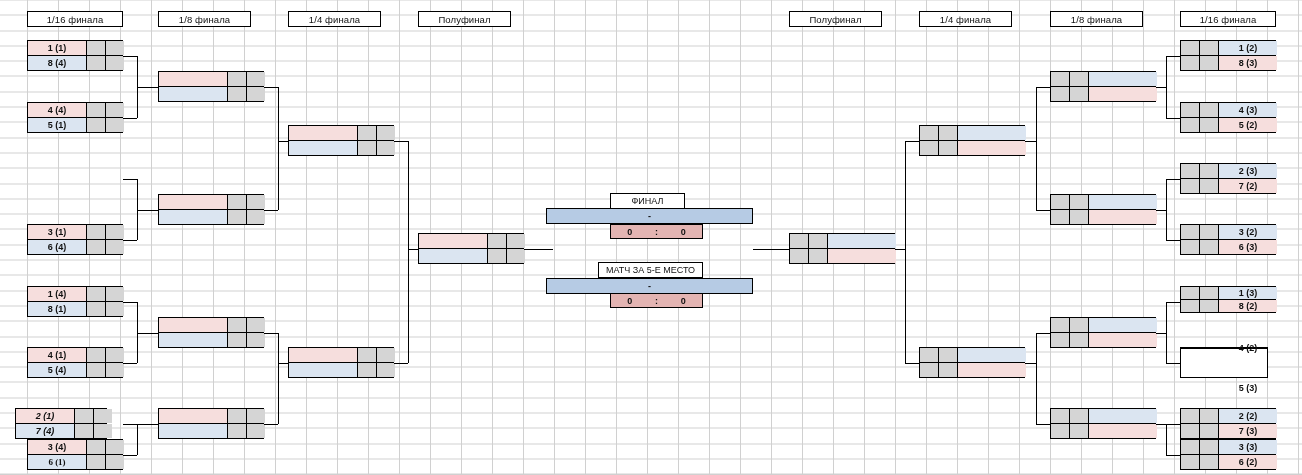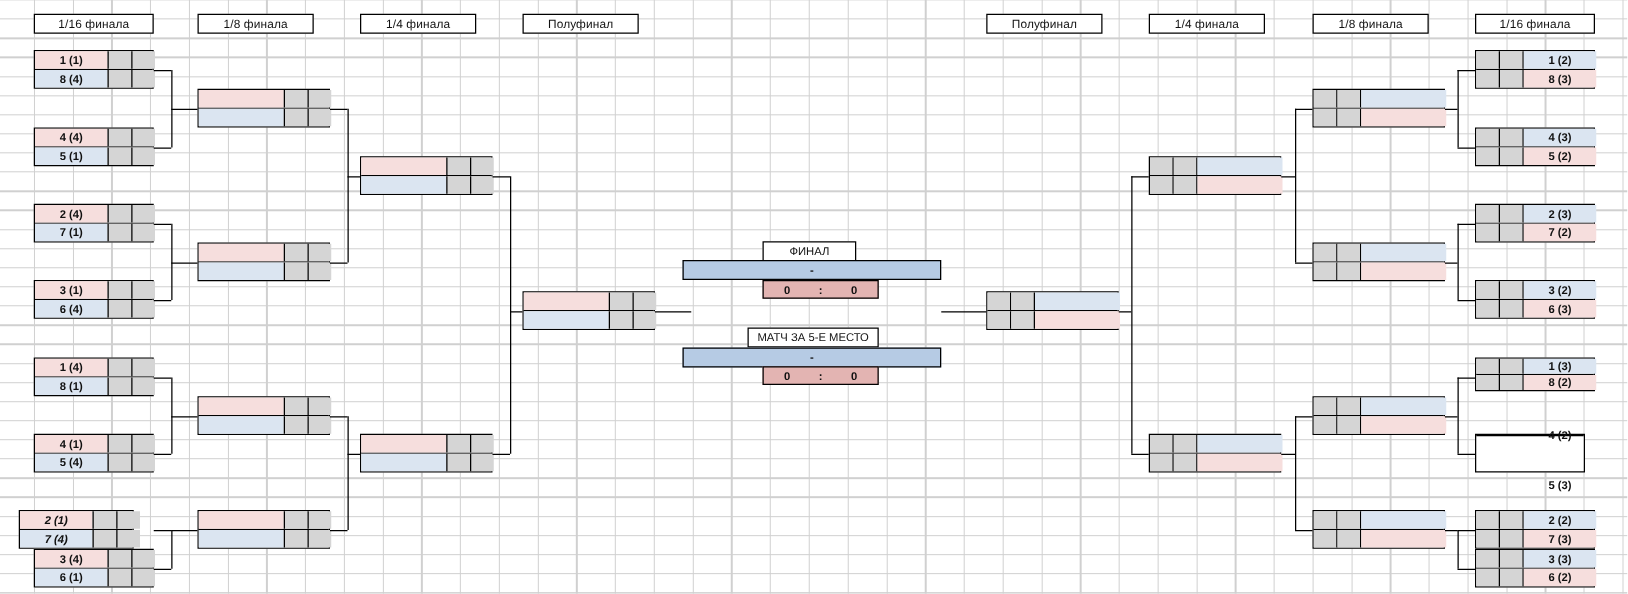--- a/index.html
+++ b/index.html
@@ -134,32 +134,20 @@
         <div class="nm pink" style="width: 58px; flex: 0 0 58px;">4 (4)</div>
         <div class="sc first"></div>
         <div class="sc"></div>
       </div>
       <div class="mrow">
         <div class="nm blue" style="width: 58px; flex: 0 0 58px;">5 (1)</div>
         <div class="sc first"></div>
         <div class="sc"></div>
       </div>
     </div>
-    <div class="match" style="left: 27px; top: 163px; width: 96px; height: 31px;">
-      <div class="mrow top">
-        <div class="nm pink" style="width: 58px; flex: 0 0 58px;">2 (4)</div>
-        <div class="sc first"></div>
-        <div class="sc"></div>
-      </div>
-      <div class="mrow">
-        <div class="nm blue" style="width: 58px; flex: 0 0 58px;">7 (1)</div>
-        <div class="sc first"></div>
-        <div class="sc"></div>
-      </div>
-    </div>
     <div class="match" style="left: 27px; top: 224px; width: 96px; height: 31px;">
       <div class="mrow top">
         <div class="nm pink" style="width: 58px; flex: 0 0 58px;">3 (1)</div>
         <div class="sc first"></div>
         <div class="sc"></div>
       </div>
       <div class="mrow">
         <div class="nm blue" style="width: 58px; flex: 0 0 58px;">6 (4)</div>
         <div class="sc first"></div>
         <div class="sc"></div>
@@ -201,21 +189,21 @@
         <div class="sc"></div>
       </div>
     </div>
     <div class="match" style="left: 27px; top: 439px; width: 96px; height: 31px;">
       <div class="mrow top">
         <div class="nm pink" style="width: 58px; flex: 0 0 58px;">3 (4)</div>
         <div class="sc first"></div>
         <div class="sc"></div>
       </div>
       <div class="mrow">
-        <div class="nm blue" style="width: 58px; flex: 0 0 58px;">6 (1)</div>
+        <div class="nm blue" style="width: 58px; flex: 0 0 58px; font-family: Liberation Serif, serif;">6 (1)</div>
         <div class="sc first"></div>
         <div class="sc"></div>
       </div>
     </div>
     <div class="match" style="left: 158px; top: 71px; width: 106px; height: 31px;">
       <div class="mrow top">
         <div class="nm pink" style="width: 68px; flex: 0 0 68px;"></div>
         <div class="sc first"></div>
         <div class="sc"></div>
       </div>

